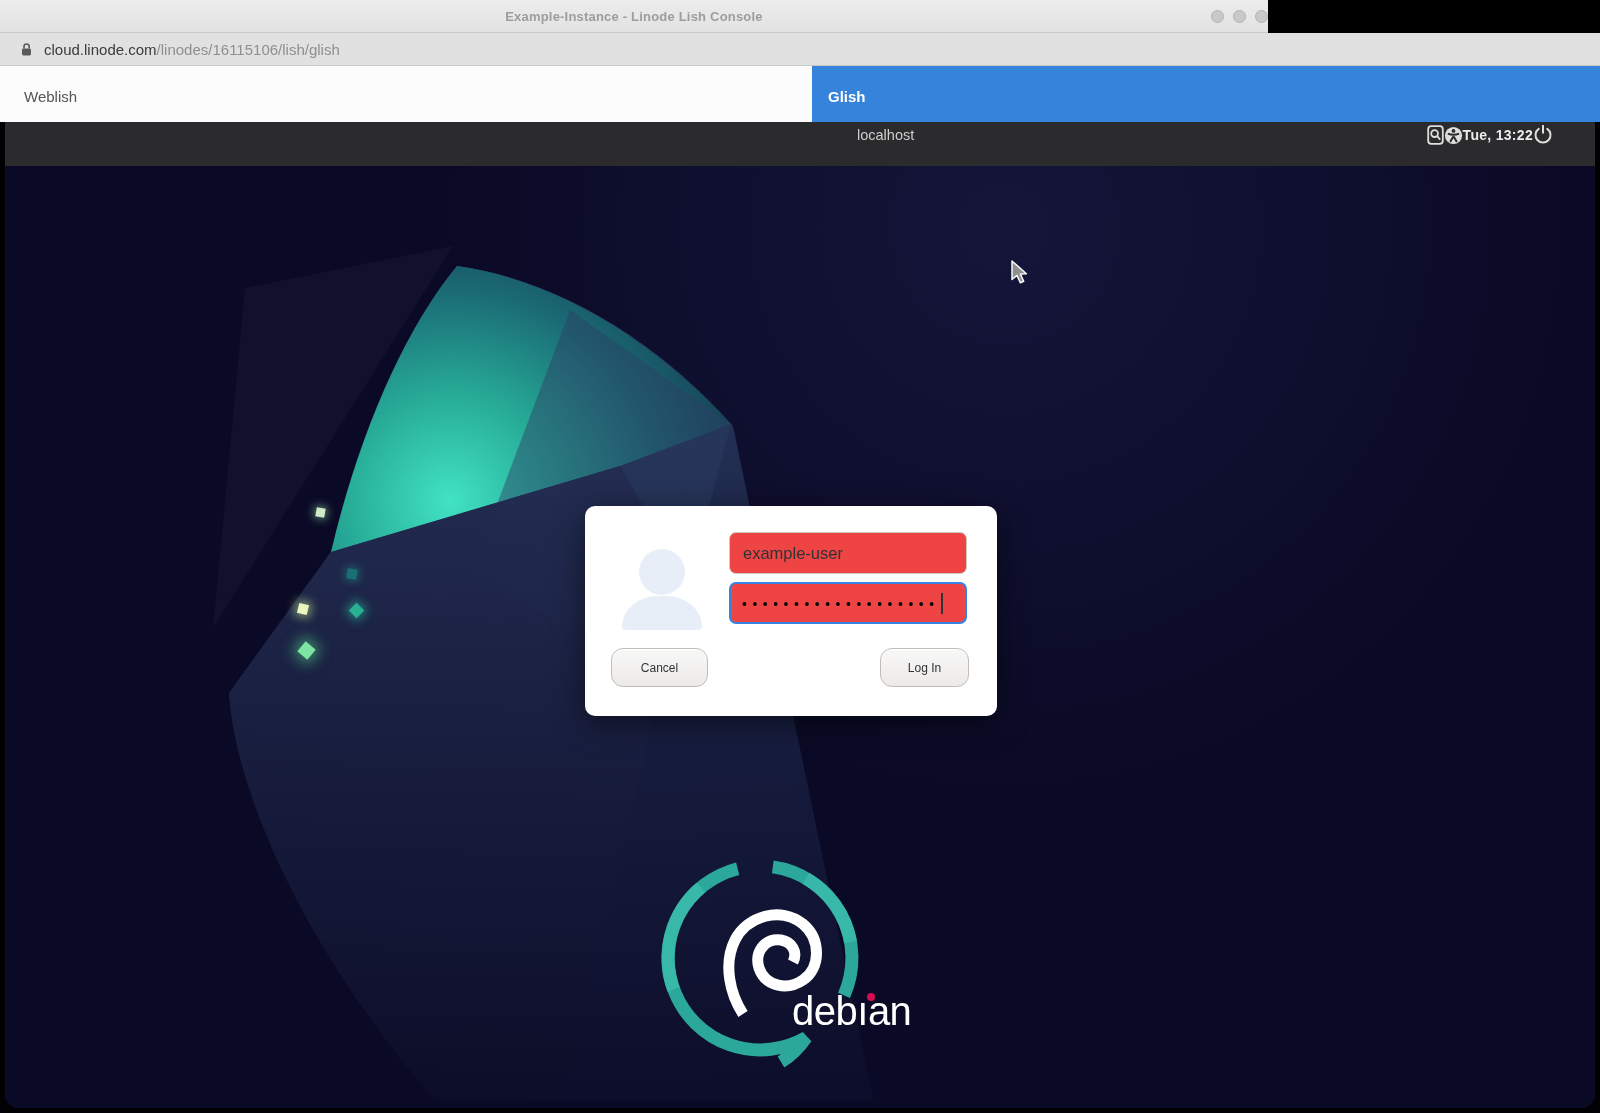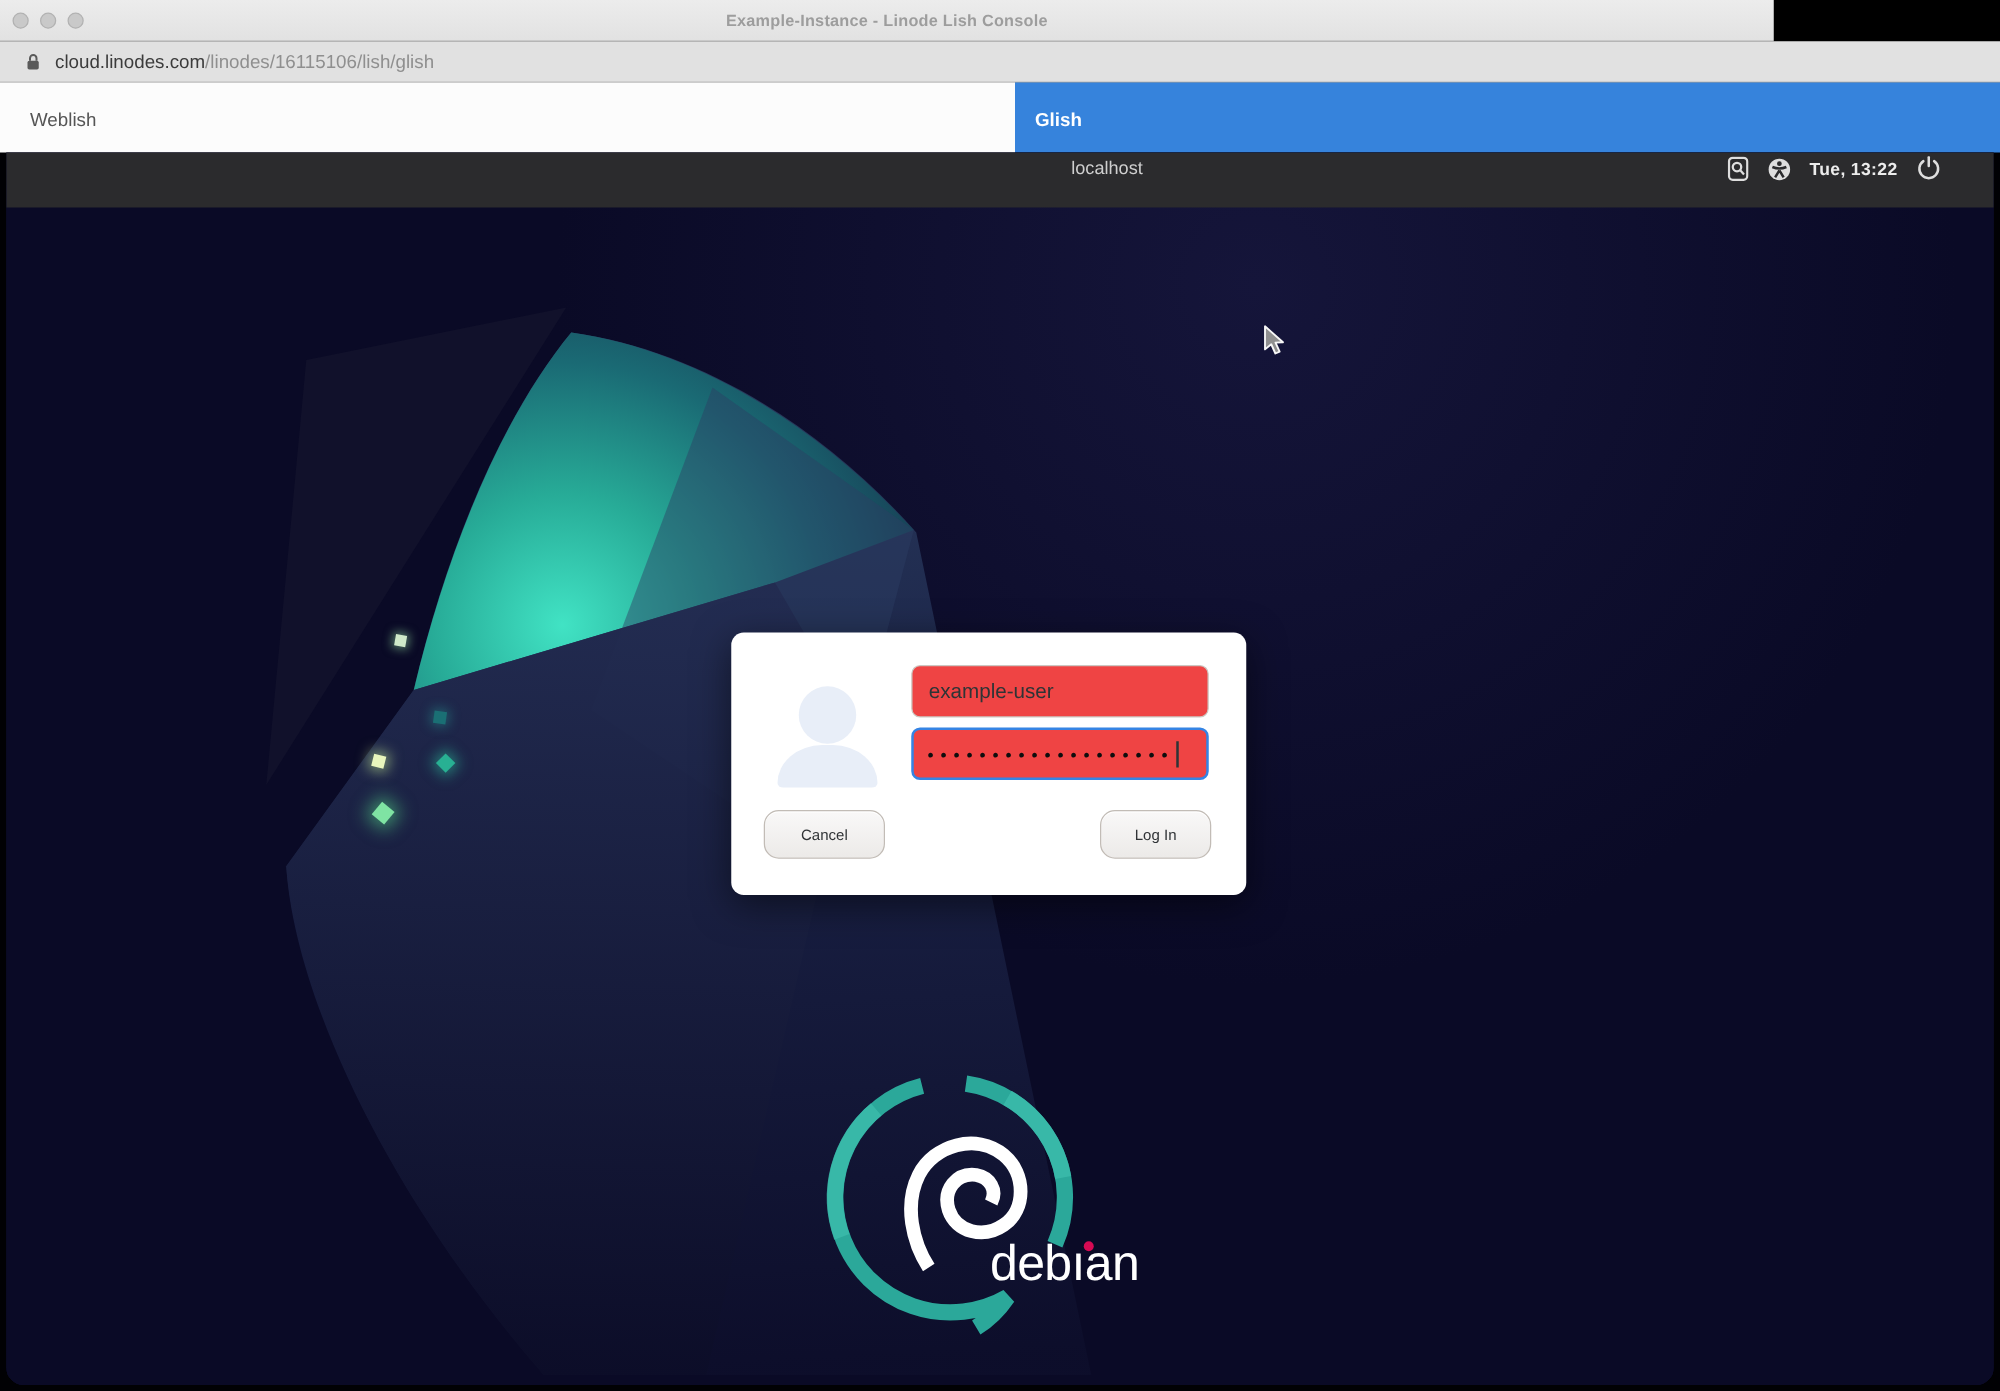--- a/index.html
+++ b/index.html
@@ -1,22 +1,22 @@
 <!DOCTYPE html>
 <html><head>
 <meta charset="utf-8">
 <style>
   * { margin:0; padding:0; box-sizing:border-box; }
   html,body { width:1600px; height:1113px; overflow:hidden; background:#000; }
   body { font-family:"Liberation Sans", sans-serif; position:relative; }
 
   
-  .titlebar { position:absolute; left:0; top:0; width:1419px; height:33px;
+  .titlebar { position:absolute; left:0; top:0; width:1268px; height:33px;
     background:linear-gradient(#ececec,#e2e2e2); border-bottom:1px solid #c9c9c9;
-    display:flex; align-items:center; }
+    display:flex; align-items:center;justify-content:flex-end; }
   .traffic { display:flex; gap:9px; margin-left:10px; }
   .light { width:13px; height:13px; border-radius:50%; background:#c9c9c9; border:1px solid #b2b2b2; }
   .win-title { position:absolute; left:0; right:0; text-align:center; font-size:13px;
     font-weight:bold; color:#9d9d9d; letter-spacing:.2px; }
 
   .urlbar { position:absolute; left:0; top:33px; width:1600px; height:33px;
     background:#e1e1e1; border-bottom:1px solid #c7c7c7;
     display:flex; align-items:center; padding-left:20px; gap:11px; }
   .url { font-size:15px; }
   .url .domain { color:#3b3b3b; }
@@ -30,21 +30,21 @@
 
   
   .desktop { position:absolute; left:0; top:122px; width:1600px; height:991px; background:#010104; }
   .screen { position:absolute; left:5px; top:0; width:1590px; height:986px;
     background:#0a0a26; border-radius:0 0 14px 14px; overflow:hidden; }
 
   
   .gnome-topbar { position:absolute; left:0; top:0; width:1590px; height:44px; background:#2b2b2d; z-index:5; }
   .hostname { position:absolute; left:852px; top:0; height:26px; display:flex; align-items:center;
     color:#cfcfcf; font-size:14.5px; }
-  .topbar-right { position:absolute; right:42px; top:0; height:26px; display:flex; align-items:center; gap:15px; }
+  .topbar-right { position:absolute; right:42px; top:0; height:26px; display:flex; align-items:center; }
   .clock { color:#ececec; font-size:14px; font-weight:bold; letter-spacing:.3px; }
 
   .wallpaper { position:absolute; left:0; top:26px; z-index:0; }
 
   .sq { position:absolute; z-index:1; }
 
   
   .login-card { position:absolute; left:580px; top:384px; width:412px; height:210px;
     background:#fff; border-radius:10px; box-shadow:0 8px 30px rgba(0,0,0,.5); z-index:4; }
   .avatar-head { position:absolute; left:54px; top:43px; width:46px; height:46px;
@@ -83,21 +83,21 @@
     <div class="light"></div>
     <div class="light"></div>
   </div>
 </div>
 
 <div class="urlbar">
   <svg width="13" height="15" viewBox="0 0 13 15">
     <path d="M4,6.5 V4.6 a2.6,2.6 0 0 1 5.2,0 V6.5" fill="none" stroke="#5a5a5a" stroke-width="1.6"></path>
     <rect x="2" y="6.5" width="9" height="7" rx="1.4" fill="#5a5a5a"></rect>
   </svg>
-  <div class="url"><span class="domain">cloud.linodes.com</span><span class="path">/linodes/16115106/lish/glish</span></div>
+  <div class="url"><span class="domain">cloud.linode.com</span><span class="path">/linodes/16115106/lish/glish</span></div>
 </div>
 
 <div class="tabrow">
   <div class="tab tab-weblish">
     <span>Weblish</span>
   </div>
   <div class="tab tab-glish">
     <span>Glish</span>
   </div>
 </div>

